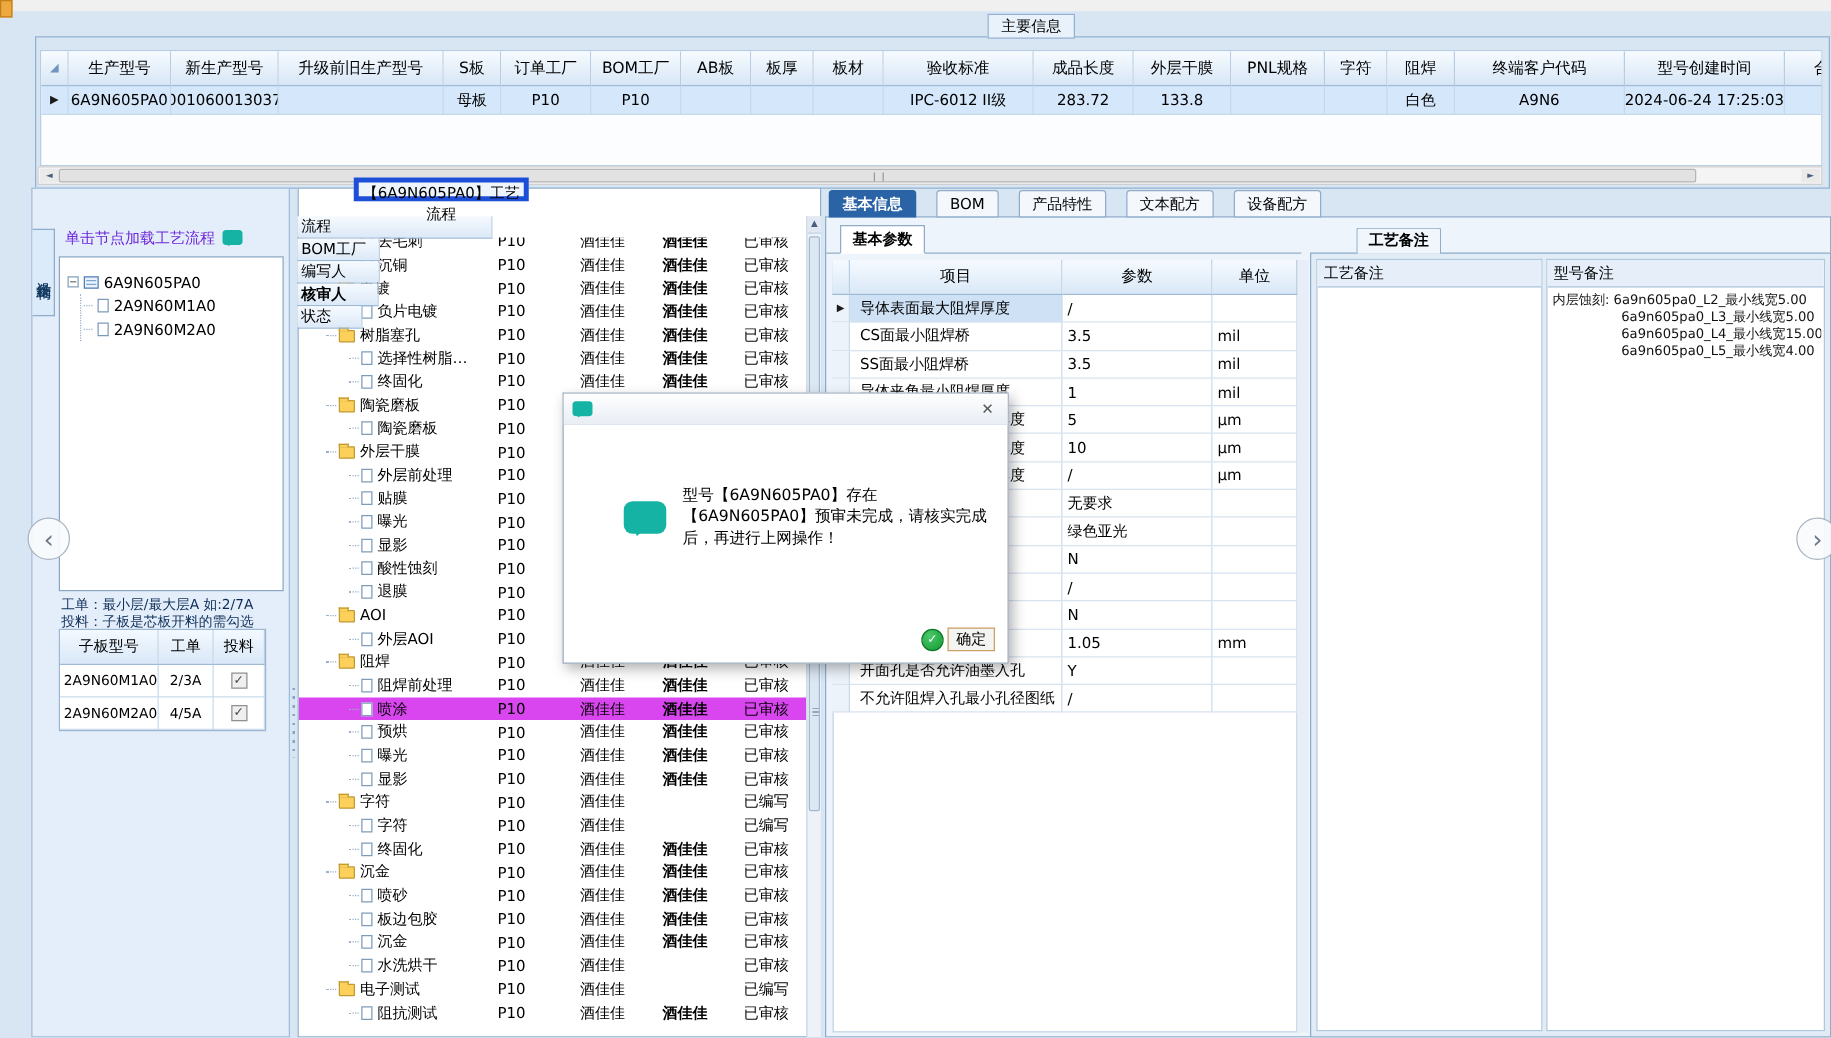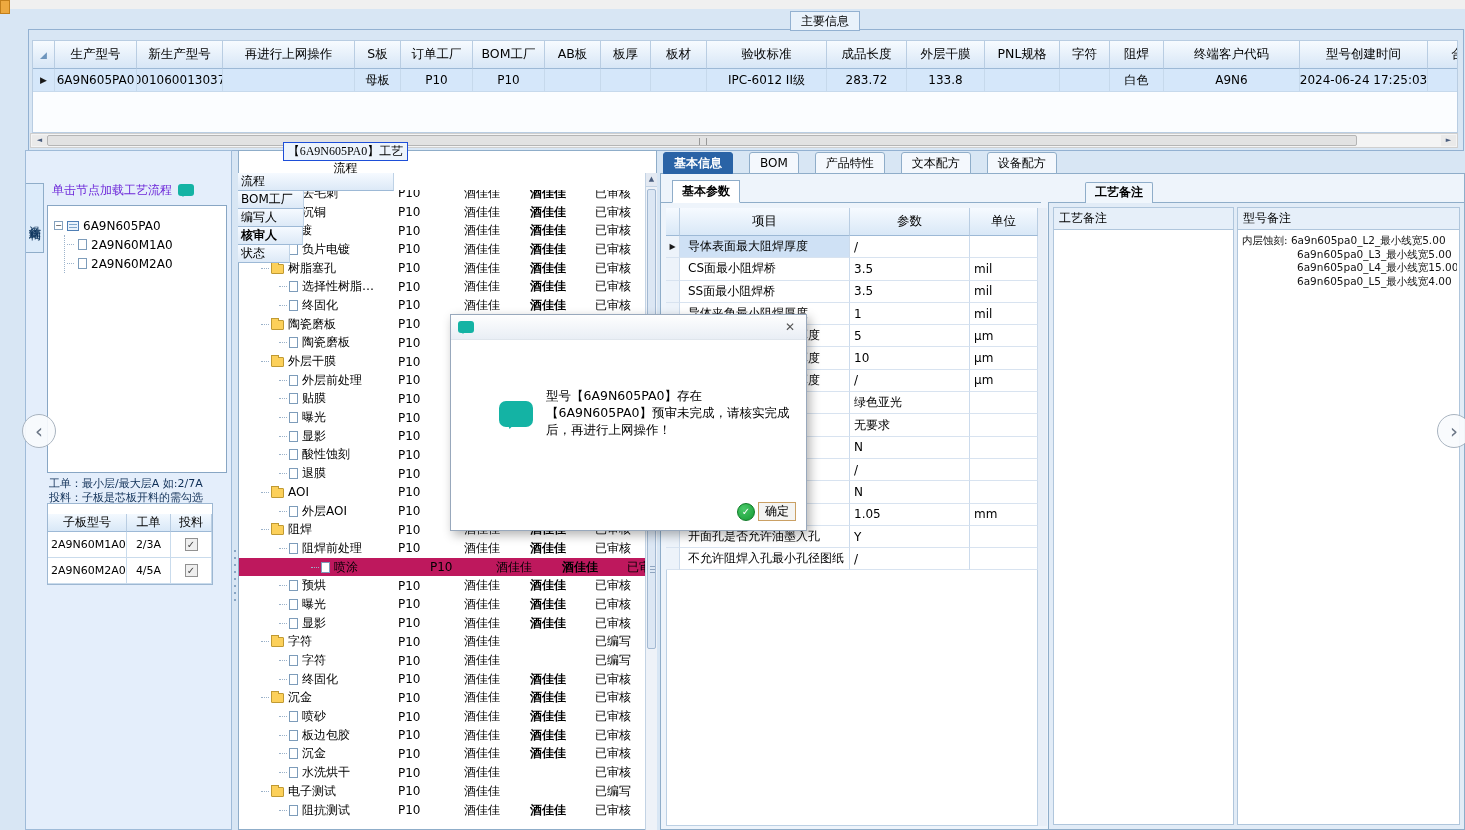--- a/index.html
+++ b/index.html
@@ -54,49 +54,49 @@
   #tree-root{padding-left:6px;gap:4px;}
   .expander{width:9px;height:9px;border:1px solid #84a1bd;background:#fff;font-size:8px;line-height:7px;text-align:center;color:#333;flex:none;}
   .board-icon{width:12px;height:10px;border:1px solid #4f7fb5;background:#eaf3fc;flex:none;position:relative;}
   .board-icon::after{content:"";position:absolute;left:1px;top:2px;right:1px;height:1px;background:#7fa6cc;box-shadow:0 3px 0 #7fa6cc;}
   #tree-children{margin-left:16px;border-left:1px dotted #9db4cc;}
   .tnode.child{padding-left:2px;gap:4px;}
   .tnode.child::before{content:"";width:7px;border-top:1px dotted #9db4cc;}
   .doc-icon{width:9px;height:11px;background:#fff;border:1px solid #7d9cba;flex:none;}
   #hints{position:absolute;left:49px;top:477px;width:186px;font-size:11px;line-height:13.5px;color:#0d2d55;}
   #sb-table{position:absolute;left:47px;top:503px;width:166px;background:#fff;border:1px solid #9db7d2;}
-  #sb-head{display:flex;height:28px;align-items:flex-end;}
+  #sb-head{display:flex;height:28px;}
   #sb-head>div{flex:none;background:linear-gradient(#f3f9ff,#d9e8f7);border-right:1px solid #b9cde2;border-bottom:1px solid #9db9d6;display:flex;align-items:center;justify-content:center;font-size:12px;}
   .sb-row{display:flex;height:26px;background:#fff;}
   .sb-row>div{flex:none;border-right:1px solid #c9dbec;border-bottom:1px solid #c9dbec;display:flex;align-items:center;font-size:11px;overflow:hidden;}
   #sb-head>div:nth-child(1),.sb-row>div:nth-child(1){width:79px;}
   #sb-head>div:nth-child(2),.sb-row>div:nth-child(2){width:44px;}
   #sb-head>div:nth-child(3),.sb-row>div:nth-child(3){width:41px;}
   .sb-model{padding-left:3px;}
   .sb-order{justify-content:center;}
   .sb-feed{justify-content:center;}
   .cb{width:13px;height:13px;border:1px solid #919191;background:#efefef;display:flex;align-items:center;justify-content:center;font-size:10px;color:#444;}
   #split-l{position:absolute;left:232px;top:150px;width:6px;height:680px;}
   #split-l::after{content:"";position:absolute;left:2px;top:400px;width:2px;height:56px;background:repeating-linear-gradient(#87a5c4 0 2px,transparent 2px 7px);}
 
   
   #proc-panel{position:absolute;left:238px;top:150px;width:419px;height:680px;background:#fff;border:1px solid #8fadc9;}
-  #proc-title{position:absolute;left:283px;top:142px;width:125px;height:19px;background:#edf4fc;border:1px solid #1d4ed8;z-index:3;text-align:center;line-height:17px;font-family:Liberation Serif, serif;}
+  #proc-title{position:absolute;left:283px;top:142px;width:140px;height:19px;background:#edf4fc;border:4px solid #1d4ed8;z-index:3;text-align:center;line-height:17px;}
   #proc-head{position:absolute;left:238px;top:173px;width:407px;height:17px;display:flex;z-index:2;flex-direction:column;}
   #proc-head>div{flex:none;background:linear-gradient(#f6faff,#dce9f7);border-right:1px solid #bed2e6;border-bottom:1px solid #9db9d6;display:flex;align-items:center;padding-left:3px;overflow:hidden;white-space:nowrap;}
   #proc-rows-wrap{position:absolute;left:239px;top:190px;width:406px;height:639px;overflow:hidden;}
   #proc-rows{margin-top:-6px;}
   .prow{display:flex;height:18.7px;}
   .prow>div{flex:none;overflow:hidden;white-space:nowrap;display:flex;align-items:center;}
   #proc-head>div:nth-child(1),.prow>div:nth-child(1){width:156px;}
   #proc-head>div:nth-child(2),.prow>div:nth-child(2){width:66px;padding-left:3px;}
   #proc-head>div:nth-child(3),.prow>div:nth-child(3){width:66px;padding-left:3px;}
   #proc-head>div:nth-child(4),.prow>div:nth-child(4){width:65px;padding-left:3px;font-weight:bold;}
   #proc-head>div:nth-child(5),.prow>div:nth-child(5){width:52px;padding-left:3px;}
-  .prow.hl{background:#be185d;padding-left:32px;}
+  .prow.hl{background:#d946ef;}
   .name-cell.lvl1{padding-left:22px;}
   .name-cell.lvl2{padding-left:40px;}
   .conn{width:8px;border-top:1px dotted #9ab1c9;margin-right:2px;flex:none;}
   .ticon{flex:none;}
   .ticon.folder{width:13px;height:10px;background:#fcd05a;border:1px solid #c09a33;border-radius:1px;position:relative;margin-top:1px;}
   .ticon.folder::before{content:"";position:absolute;left:-1px;top:-3px;width:6px;height:2px;background:#fcd05a;border:1px solid #c09a33;border-bottom:none;}
   .ticon.doc{width:9px;height:11px;background:#fff;border:1px solid #7d9cba;}
   .pname{margin-left:4px;}
   #vscroll{position:absolute;left:645px;top:173px;width:12px;height:657px;background:#eef2f8;border-left:1px solid #c3d3e4;z-index:2;}
   .vs-up{height:14px;background:#e3e9f2;border-bottom:1px solid #c3d3e4;text-align:center;font-size:7px;line-height:13px;color:#4a5d7e;}
@@ -163,21 +163,21 @@
 <div id="main-group"></div>
 <div id="group-label">主要信息</div>
 
 <div id="grid">
   <div class="grid-hrow" id="top-hrow">
     <div>
         <span class="corner-tri">◢</span>
       </div>
   <div>生产型号</div>
       <div>新生产型号</div>
-      <div>再进行上网操作</div>
+      <div>升级前旧生产型号</div>
       <div>S板</div>
       <div>订单工厂</div>
       <div>BOM工厂</div>
       <div>AB板</div>
       <div>板厚</div>
       <div>板材</div>
       <div>验收标准</div>
       <div>成品长度</div>
       <div>外层干膜</div>
       <div>PNL规格</div>
@@ -743,29 +743,29 @@
       </div>
     <div class="prm-item">金属孔口最小阻焊层厚度</div>
     <div class="prm-val">/</div>
     <div class="prm-unit">μm</div>
   </div>
     <div class="prm-row">
     <div class="prm-sel">
         <span class="selarrow"></span>
       </div>
     <div class="prm-item"></div>
+    <div class="prm-val">无要求</div>
+    <div class="prm-unit"></div>
+  </div>
+    <div class="prm-row">
+    <div class="prm-sel">
+        <span class="selarrow"></span>
+      </div>
+    <div class="prm-item"></div>
     <div class="prm-val">绿色亚光</div>
-    <div class="prm-unit"></div>
-  </div>
-    <div class="prm-row">
-    <div class="prm-sel">
-        <span class="selarrow"></span>
-      </div>
-    <div class="prm-item"></div>
-    <div class="prm-val">无要求</div>
     <div class="prm-unit"></div>
   </div>
     <div class="prm-row">
     <div class="prm-sel">
         <span class="selarrow"></span>
       </div>
     <div class="prm-item"></div>
     <div class="prm-val">N</div>
     <div class="prm-unit"></div>
   </div>

